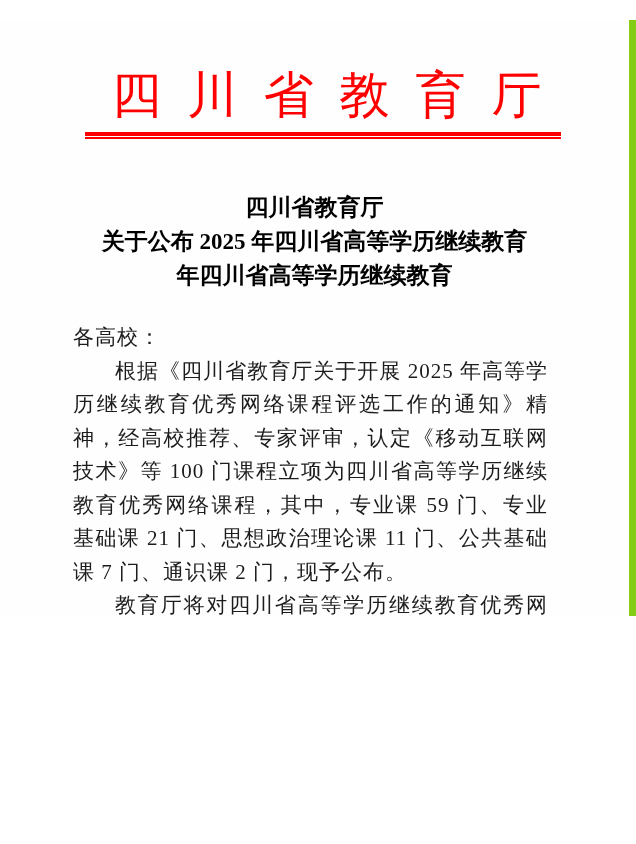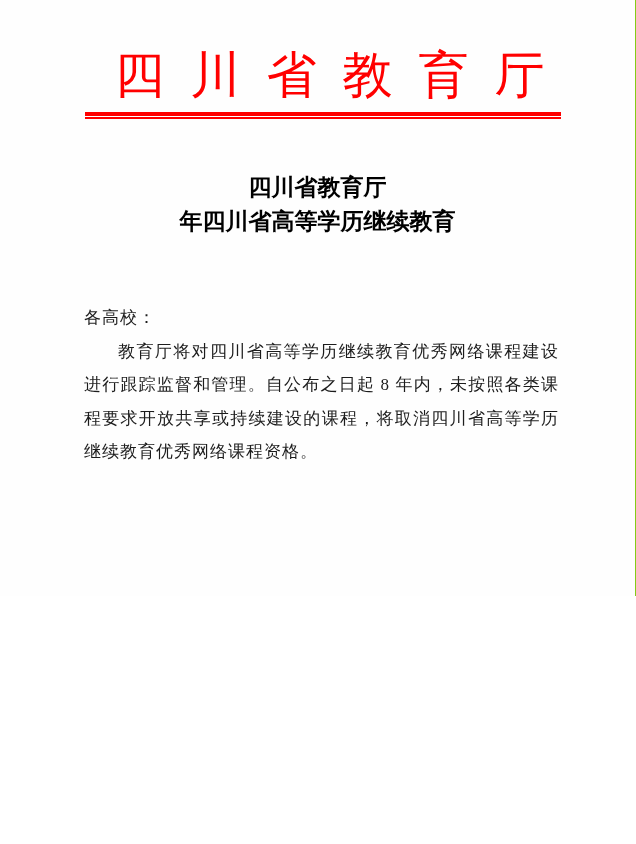--- a/index.html
+++ b/index.html
@@ -6,22 +6,23 @@
   * { margin: 0; padding: 0; box-sizing: border-box; }
   html, body {
     background: #ffffff;
     font-family: "Liberation Serif", "DejaVu Serif", serif;
   }
   .page {
     position: relative;
     width: 636px;
     height: 596px;
     background: #fefefe;
-    border-right: 1px solid #84cc16;
+    border-right: 7px solid #84cc16;
     overflow: hidden;
+    margin-top: 20px;
   }
   
   .letterhead-agency {
     position: absolute;
     top: 46px;
     left: 0;
     width: 100%;
     text-align: center;
     padding-left: 50px;            
     font-size: 50px;
@@ -49,23 +50,23 @@
     font-size: 23px;
     font-weight: 700;
     line-height: 34px;
     color: #000000;
   }
   .t-line { display: block; }
   
   .doc-body {
     position: absolute;
     top: 301px;
-    left: 84px;
+    left: 73px;
     width: 475px;
-    font-size: 17px;
+    font-size: 21px;
     line-height: 33.5px;
     letter-spacing: 1px;
     color: #1c1c1c;
     text-align: justify;
     text-justify: inter-ideograph;
   }
   .doc-body p { margin: 0; }
   .para { text-indent: 2em; }
   
   .footer-divider {
@@ -86,23 +87,25 @@
   <header>
     <div class="letterhead-agency">四川省教育厅</div>
     <div class="letterhead-divider">
       <div class="divider-thick"></div>
       <div class="divider-thin"></div>
     </div>
   </header>
 
   <h1 class="doc-title">
     <span class="t-line">四川省教育厅</span>
+    <span class="t-line">关于公布 2025 年四川省高等学历继续教育</span>
     <span class="t-line">年四川省高等学历继续教育</span>
   </h1>
 
   <main class="doc-body">
     <p class="salutation">各高校：</p>
+    <p class="para">根据《四川省教育厅关于开展 2025 年高等学历继续教育优秀网络课程评选工作的通知》精神，经高校推荐、专家评审，认定《移动互联网技术》等 100 门课程立项为四川省高等学历继续教育优秀网络课程，其中，专业课 59 门、专业基础课 21 门、思想政治理论课 11 门、公共基础课 7 门、通识课 2 门，现予公布。</p>
     <p class="para">教育厅将对四川省高等学历继续教育优秀网络课程建设进行跟踪监督和管理。自公布之日起 8 年内，未按照各类课程要求开放共享或持续建设的课程，将取消四川省高等学历继续教育优秀网络课程资格。</p>
   </main>
 
   <div class="footer-divider"></div>
 
 </div>
 
 </body></html>

